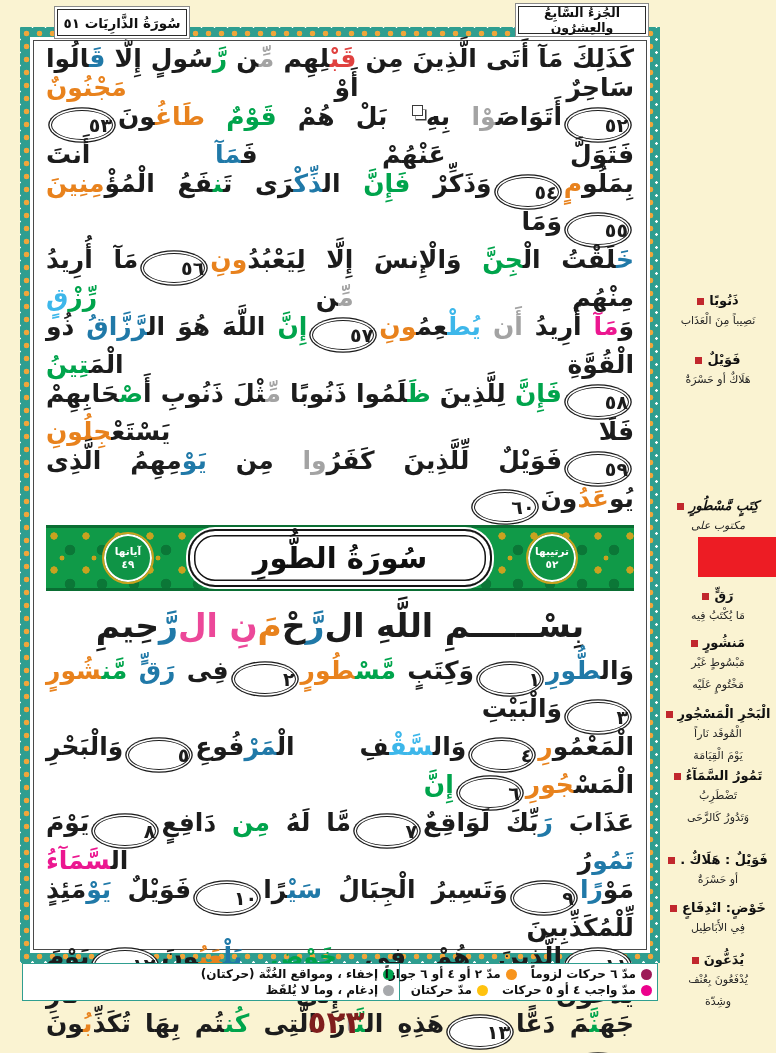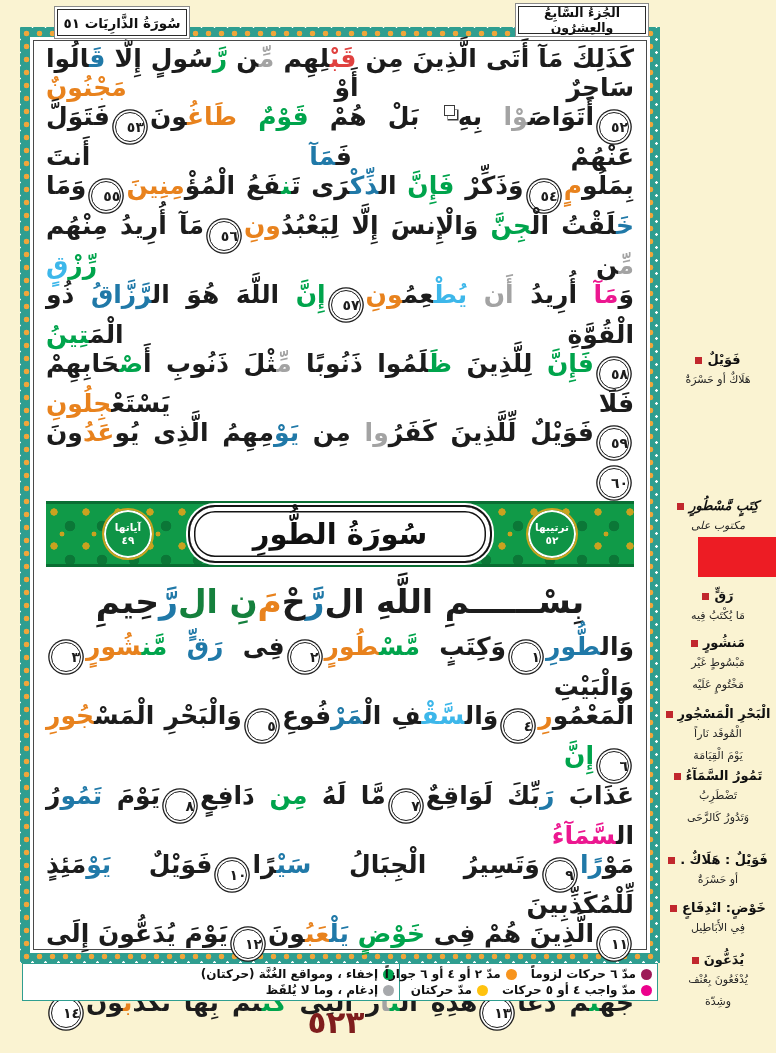--- a/index.html
+++ b/index.html
@@ -29,22 +29,22 @@
     flex:1;direction:rtl;unicode-bidi:isolate;
     text-align:justify;text-align-last:justify;text-justify:inter-word;
     font-size:25px;font-weight:700;color:#1c1c1c;
     display:flex;align-items:center;
   }
   .mline>span.txtwrap{display:block;width:100%;}
   .vnum{
     display:inline-block;min-width:28px;height:28px;border-radius:50%;
     border:1.5px solid #1c1c1c;background:#fff;
     box-shadow:0 0 0 1.5px #fff,0 0 0 2.8px #1c1c1c;
-    font-size:14px;line-height:28px;text-align:center;
-    vertical-align:-7px;margin:0 5px;font-weight:700;color:#1c1c1c;
+    font-size:19px;line-height:28px;text-align:center;
+    vertical-align:-7px;margin:0 5px;font-weight:700;color:#1c1c1c;padding-left:32px;
   }
   .wmark{
     display:inline-block;width:9px;height:9px;background:#fff;
     border:1.3px solid #3a3a3a;margin:0 3px;vertical-align:9px;
     box-shadow:3px 4px 0 -1px #fff,3.5px 4.5px 0 0 #3a3a3a;
   }
   
   .banner{
     flex:none;height:66px;margin:3px 0;position:relative;
     background-color:#109a48;
@@ -165,21 +165,21 @@
         <span>آياتها</span>
         <span>٤٩</span>
       </div>
     </div>
 
     <div class="bism" id="bismillah">
         <span style="color: rgb(28, 28, 28);">بِسْــــــمِ اللَّهِ ال</span>
         <span style="color: rgb(32, 121, 168);">رَّ</span>
         <span style="color: rgb(28, 28, 28);">حْ</span>
         <span style="color: rgb(232, 130, 29);">مَ</span>
-        <span style="color: #15803d;">نِ ال</span>
+        <span style="color: #ec4899;">نِ ال</span>
         <span style="color: rgb(32, 121, 168);">رَّ</span>
         <span style="color: rgb(28, 28, 28);">حِيمِ</span>
       </div>
 
     <div id="lines-bottom" style="display:flex;flex-direction:column;flex:6;">
         <div class="mline">
           <span class="txtwrap"><span style="color: rgb(28, 28, 28);">وَال</span><span style="color: rgb(32, 121, 168);">طُّورِ</span><span class="vnum">١</span><span style="color: rgb(28, 28, 28);">وَكِتَبٍ </span><span style="color: rgb(0, 164, 76);">مَّسْ</span><span style="color: rgb(232, 130, 29);">طُورٍ</span><span class="vnum">٢</span><span style="color: rgb(28, 28, 28);">فِى </span><span style="color: rgb(32, 121, 168);">رَقٍّ </span><span style="color: rgb(0, 164, 76);">مَّن</span><span style="color: rgb(232, 130, 29);">شُورٍ</span><span class="vnum">٣</span><span style="color: rgb(28, 28, 28);">وَالْبَيْتِ</span></span>
         </div>
         <div class="mline">
           <span class="txtwrap"><span style="color: rgb(28, 28, 28);">الْمَعْمُو</span><span style="color: rgb(232, 130, 29);">رِ</span><span class="vnum">٤</span><span style="color: rgb(28, 28, 28);">وَال</span><span style="color: rgb(61, 183, 234);">سَّقْ</span><span style="color: rgb(28, 28, 28);">فِ الْ</span><span style="color: rgb(32, 121, 168);">مَرْ</span><span style="color: rgb(28, 28, 28);">فُوعِ</span><span class="vnum">٥</span><span style="color: rgb(28, 28, 28);">وَالْبَحْرِ الْمَسْ</span><span style="color: rgb(232, 130, 29);">جُورِ</span><span class="vnum">٦</span><span style="color: rgb(0, 164, 76);">إِنَّ</span></span>
@@ -195,20 +195,27 @@
         </div>
         <div class="mline">
           <span class="txtwrap"><span style="color: rgb(28, 28, 28);">جَهَ</span><span style="color: rgb(0, 164, 76);">نَّ</span><span style="color: rgb(28, 28, 28);">مَ دَعًّا</span><span class="vnum">١٣</span><span style="color: rgb(28, 28, 28);">هَذِهِ ال</span><span style="color: rgb(0, 164, 76);">نَّ</span><span style="color: rgb(163, 163, 163);">ا</span><span style="color: rgb(28, 28, 28);">رُ الَّتِى </span><span style="color: rgb(0, 164, 76);">كُن</span><span style="color: rgb(28, 28, 28);">تُم بِهَا تُكَذِّ</span><span style="color: rgb(232, 130, 29);">بُ</span><span style="color: rgb(28, 28, 28);">ونَ</span><span class="vnum">١٤</span></span>
         </div>
       </div>
 
   </div>
 </div>
 
 <div class="sidebar" id="sidebar">
+    <div class="note" style="top: 293px;">
+      <div class="note-head">
+        <span class="sq" style="background: rgb(193, 39, 45);"></span>
+        <span style="direction: rtl;">ذَنُوبًا</span>
+      </div>
+      <div class="note-def">نَصِيباً مِنَ الْعَذَاب</div>
+    </div>
     <div class="note" style="top: 352px;">
       <div class="note-head">
         <span class="sq" style="background: rgb(193, 39, 45);"></span>
         <span style="direction: rtl;">فَوَيْلٌ</span>
       </div>
       <div class="note-def">هَلَاكٌ أو حَسْرَةٌ</div>
     </div>
     <div class="note" style="top: 498px; font-style: italic;">
       <div class="note-head">
         <span class="sq" style="background: rgb(193, 39, 45);"></span>

